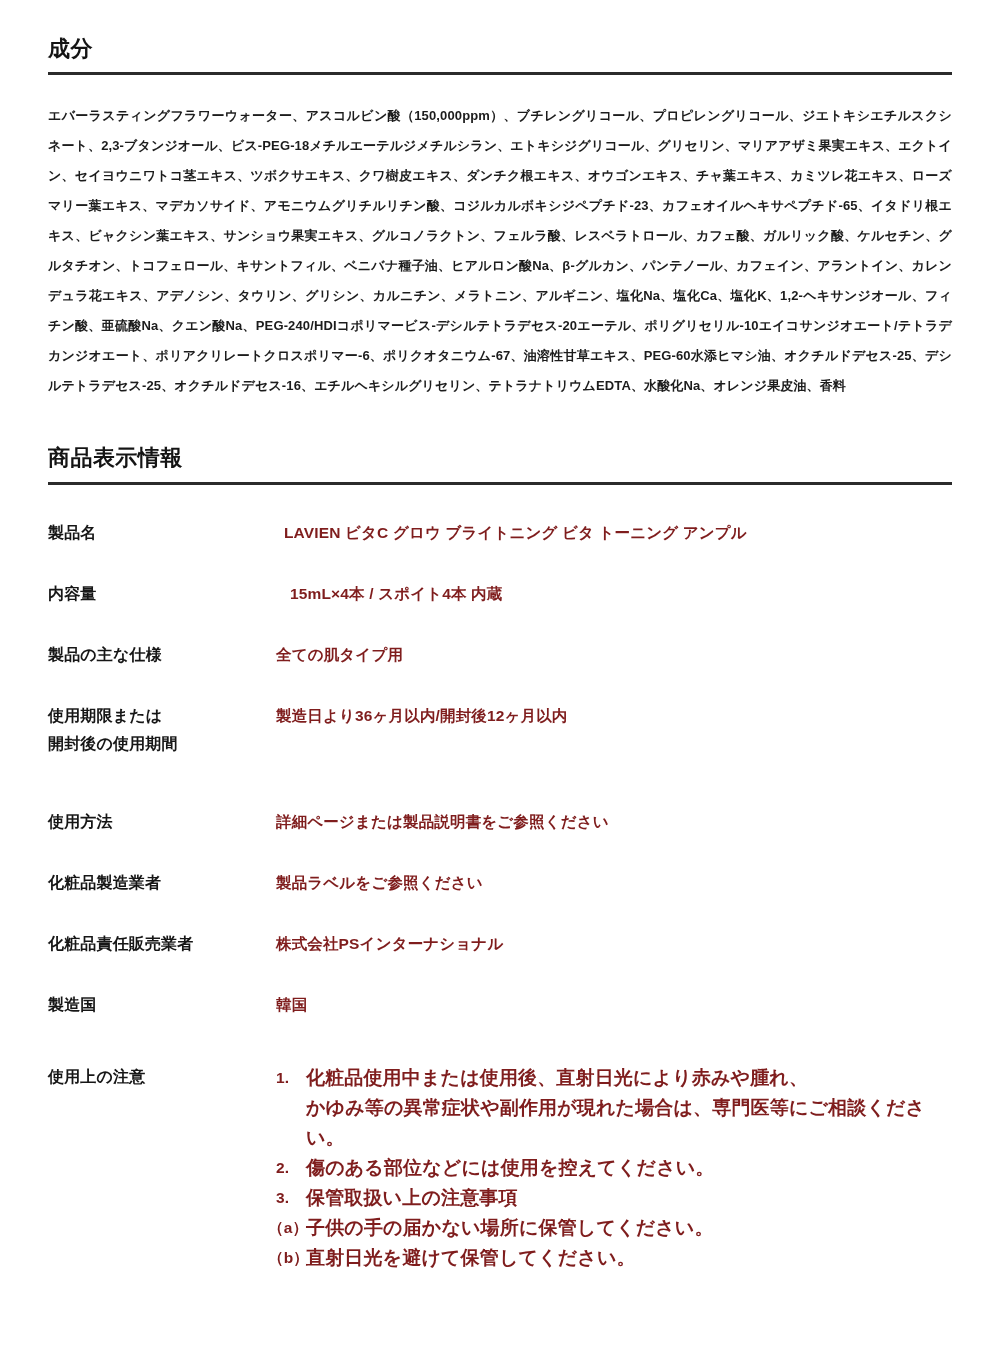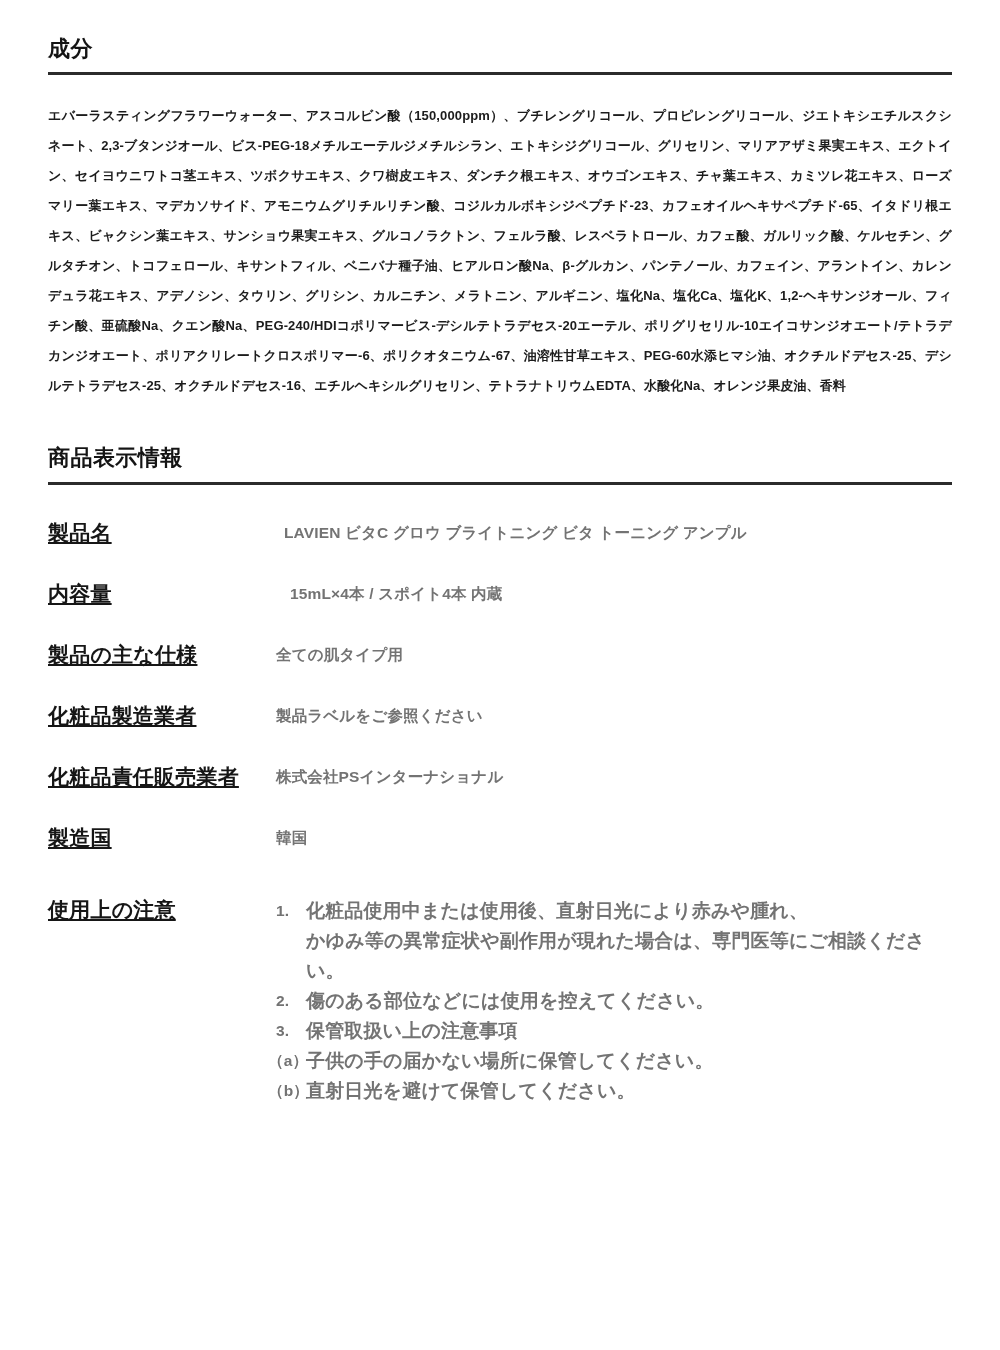--- a/index.html
+++ b/index.html
@@ -66,33 +66,32 @@
     border-collapse: collapse;
   }
   .info-row > * {
     vertical-align: top;
     padding: 0 0 33px 0;
   }
   .info-row:last-child > * { padding-bottom: 0; }
 
   .info-label {
     width: 228px;
-    font-size: 21px;
+    font-size: 16px;
     font-weight: 700;
     line-height: 28px;
     color: #161616;
     white-space: pre-line;
     letter-spacing: 0.01em;
-    text-decoration: underline;
   }
   .info-value {
     font-size: 15.5px;
     font-weight: 600;
     line-height: 28px;
-    color: #737373;
+    color: #7f1d1d;
     letter-spacing: 0.01em;
   }
 
   
   #row-product-name .info-value { padding-left: 8px; }
   #row-volume .info-value { padding-left: 14px; }
   #row-expiry > * { padding-bottom: 50px; }
   #row-origin > * { padding-bottom: 44px; }
 
   
@@ -144,20 +143,29 @@
           <td class="info-value">LAVIEN ビタC グロウ ブライトニング ビタ トーニング アンプル</td>
         </tr>
         <tr class="info-row" id="row-volume">
           <td class="info-label">内容量</td>
           <td class="info-value">15mL×4本 / スポイト4本 内蔵</td>
         </tr>
         <tr class="info-row" id="row-spec">
           <td class="info-label">製品の主な仕様</td>
           <td class="info-value">全ての肌タイプ用</td>
         </tr>
+        <tr class="info-row" id="row-expiry">
+          <td class="info-label">使用期限または
+開封後の使用期間</td>
+          <td class="info-value">製造日より36ヶ月以内/開封後12ヶ月以内</td>
+        </tr>
+        <tr class="info-row" id="row-usage">
+          <td class="info-label">使用方法</td>
+          <td class="info-value">詳細ページまたは製品説明書をご参照ください</td>
+        </tr>
         <tr class="info-row" id="row-manufacturer">
           <td class="info-label">化粧品製造業者</td>
           <td class="info-value">製品ラベルをご参照ください</td>
         </tr>
         <tr class="info-row" id="row-distributor">
           <td class="info-label">化粧品責任販売業者</td>
           <td class="info-value">株式会社PSインターナショナル</td>
         </tr>
         <tr class="info-row" id="row-origin">
           <td class="info-label">製造国</td>

